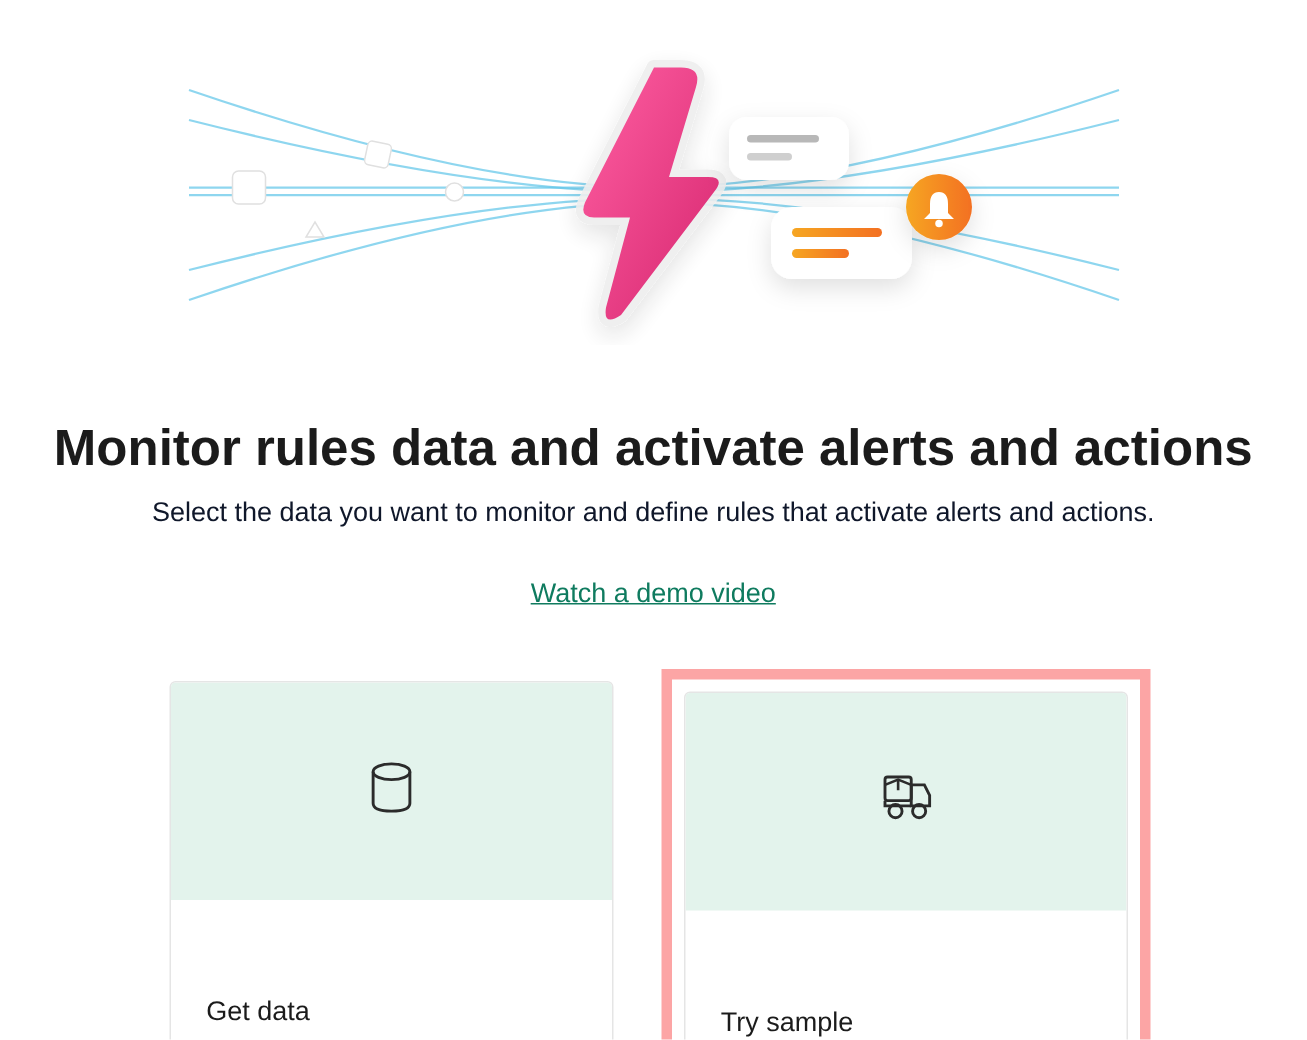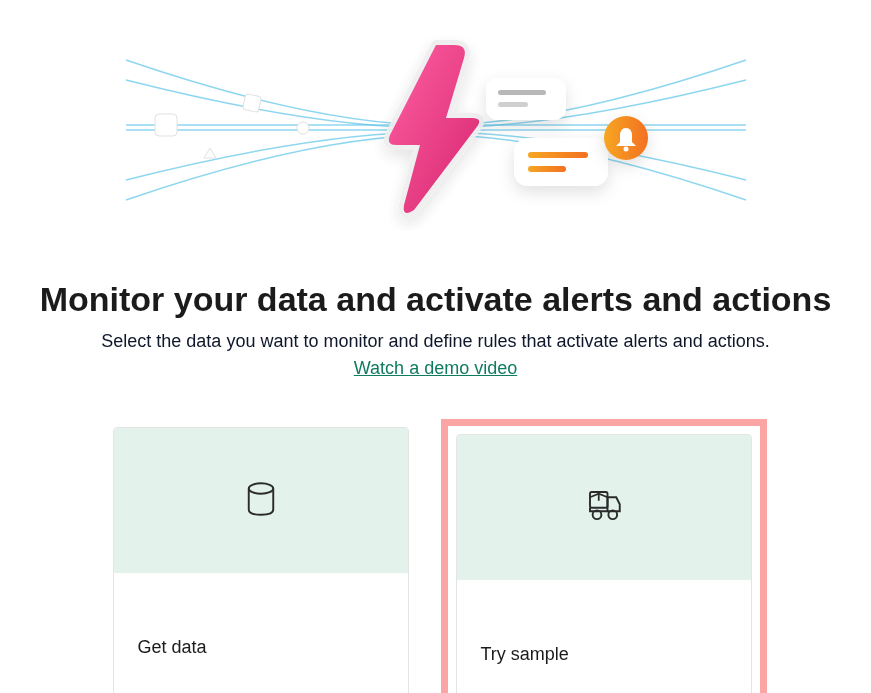--- a/index.html
+++ b/index.html
@@ -41,20 +41,21 @@
       margin-bottom: 6px;
     }
     .demo-link {
       font-size: 18px;
       color: #0f7b5f;
       text-decoration: underline;
       text-align: center;
       display: block;
       margin-bottom: 40px;
       cursor: pointer;
+      margin-top: 27px;
     }
     .cards-container {
       display: flex;
       gap: 24px;
       justify-content: center;
     }
     .card-wrapper {
       position: relative;
       padding: 8px;
     }
@@ -151,21 +152,21 @@
     </g>
 
     <g filter="url(#softShadow)">
       <circle cx="510" cy="108" r="22" fill="url(#orangeGrad)"></circle>
       <path d="M 510 98 Q 504 98 504 106 L 504 112 L 500 116 L 520 116 L 516 112 L 516 106 Q 516 98 510 98 Z" fill="#ffffff"></path>
       <circle cx="510" cy="119" r="2.5" fill="#ffffff"></circle>
     </g>
   </svg>
 </div>
 
-<h1 class="heading">Monitor your data and activate alerts and actions</h1>
+<h1 class="heading">Monitor rules data and activate alerts and actions</h1>
 <p class="subtext">Select the data you want to monitor and define rules that activate alerts and actions.</p>
 <a class="demo-link">Watch a demo video</a>
 
 <div class="cards-container">
   <div class="card-wrapper">
     <div class="card">
       <div class="card-top">
         <span class="card-icon">
           <svg viewBox="0 0 48 48" xmlns="http://www.w3.org/2000/svg">
             <ellipse cx="24" cy="12" rx="14" ry="6" fill="none" stroke="#2b2b2b" stroke-width="2.2"></ellipse>

